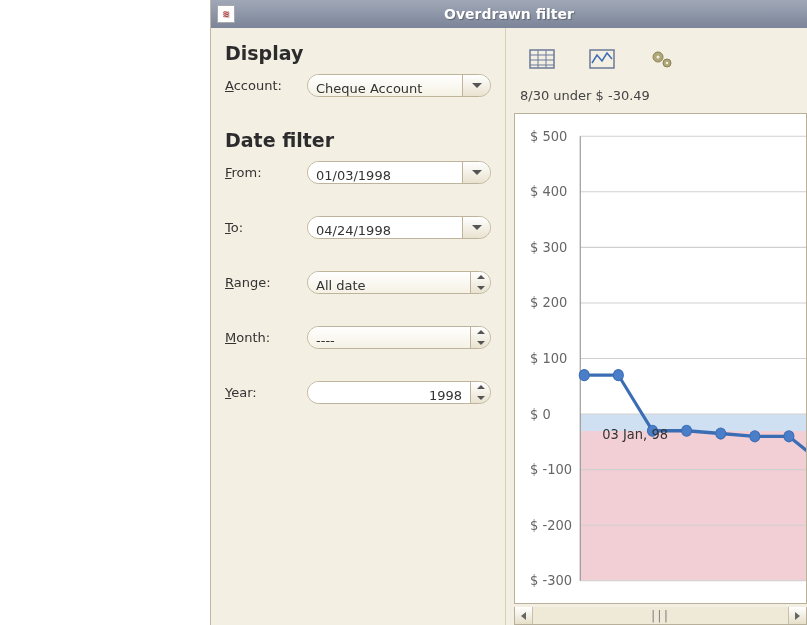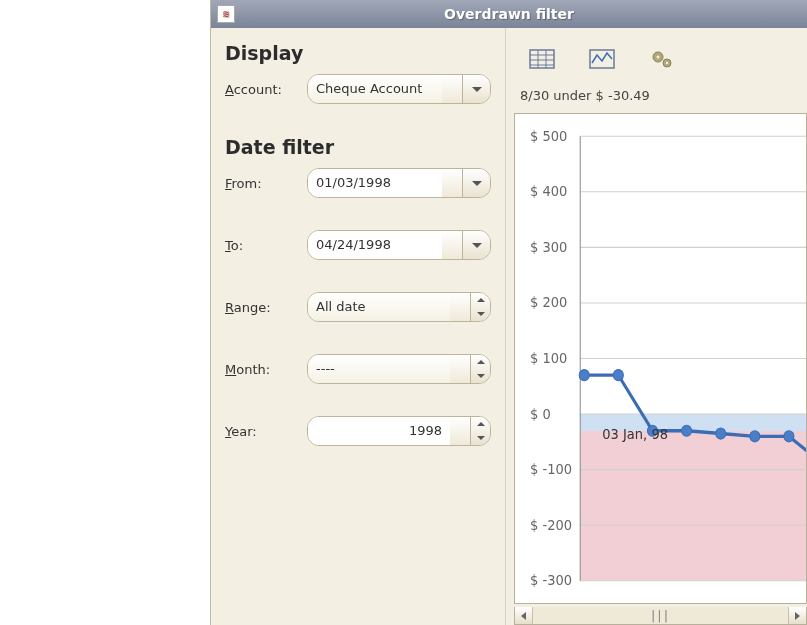--- a/index.html
+++ b/index.html
@@ -74,26 +74,25 @@
     align-items: center;
     margin-bottom: 32px;
   }
   .form-label {
     width: 82px;
     color: #333;
   }
   .underline-first::first-letter { text-decoration: underline; }
   .combo {
     display: flex;
-    height: 30px;
+    height: 23px;
     border: 1px solid #bdb49b;
     border-radius: 12px;
     background: linear-gradient(to bottom, #fff 0%, #efe9d8 100%);
     overflow: hidden;
-    gap: 20px;
   }
   .combo-text {
     flex: 1;
     padding: 0 8px;
     line-height: 28px;
     color: #333;
     background: linear-gradient(to bottom, #fff 0%, #f5f1e4 100%);
   }
   .combo-text.input {
     background: #fff;

